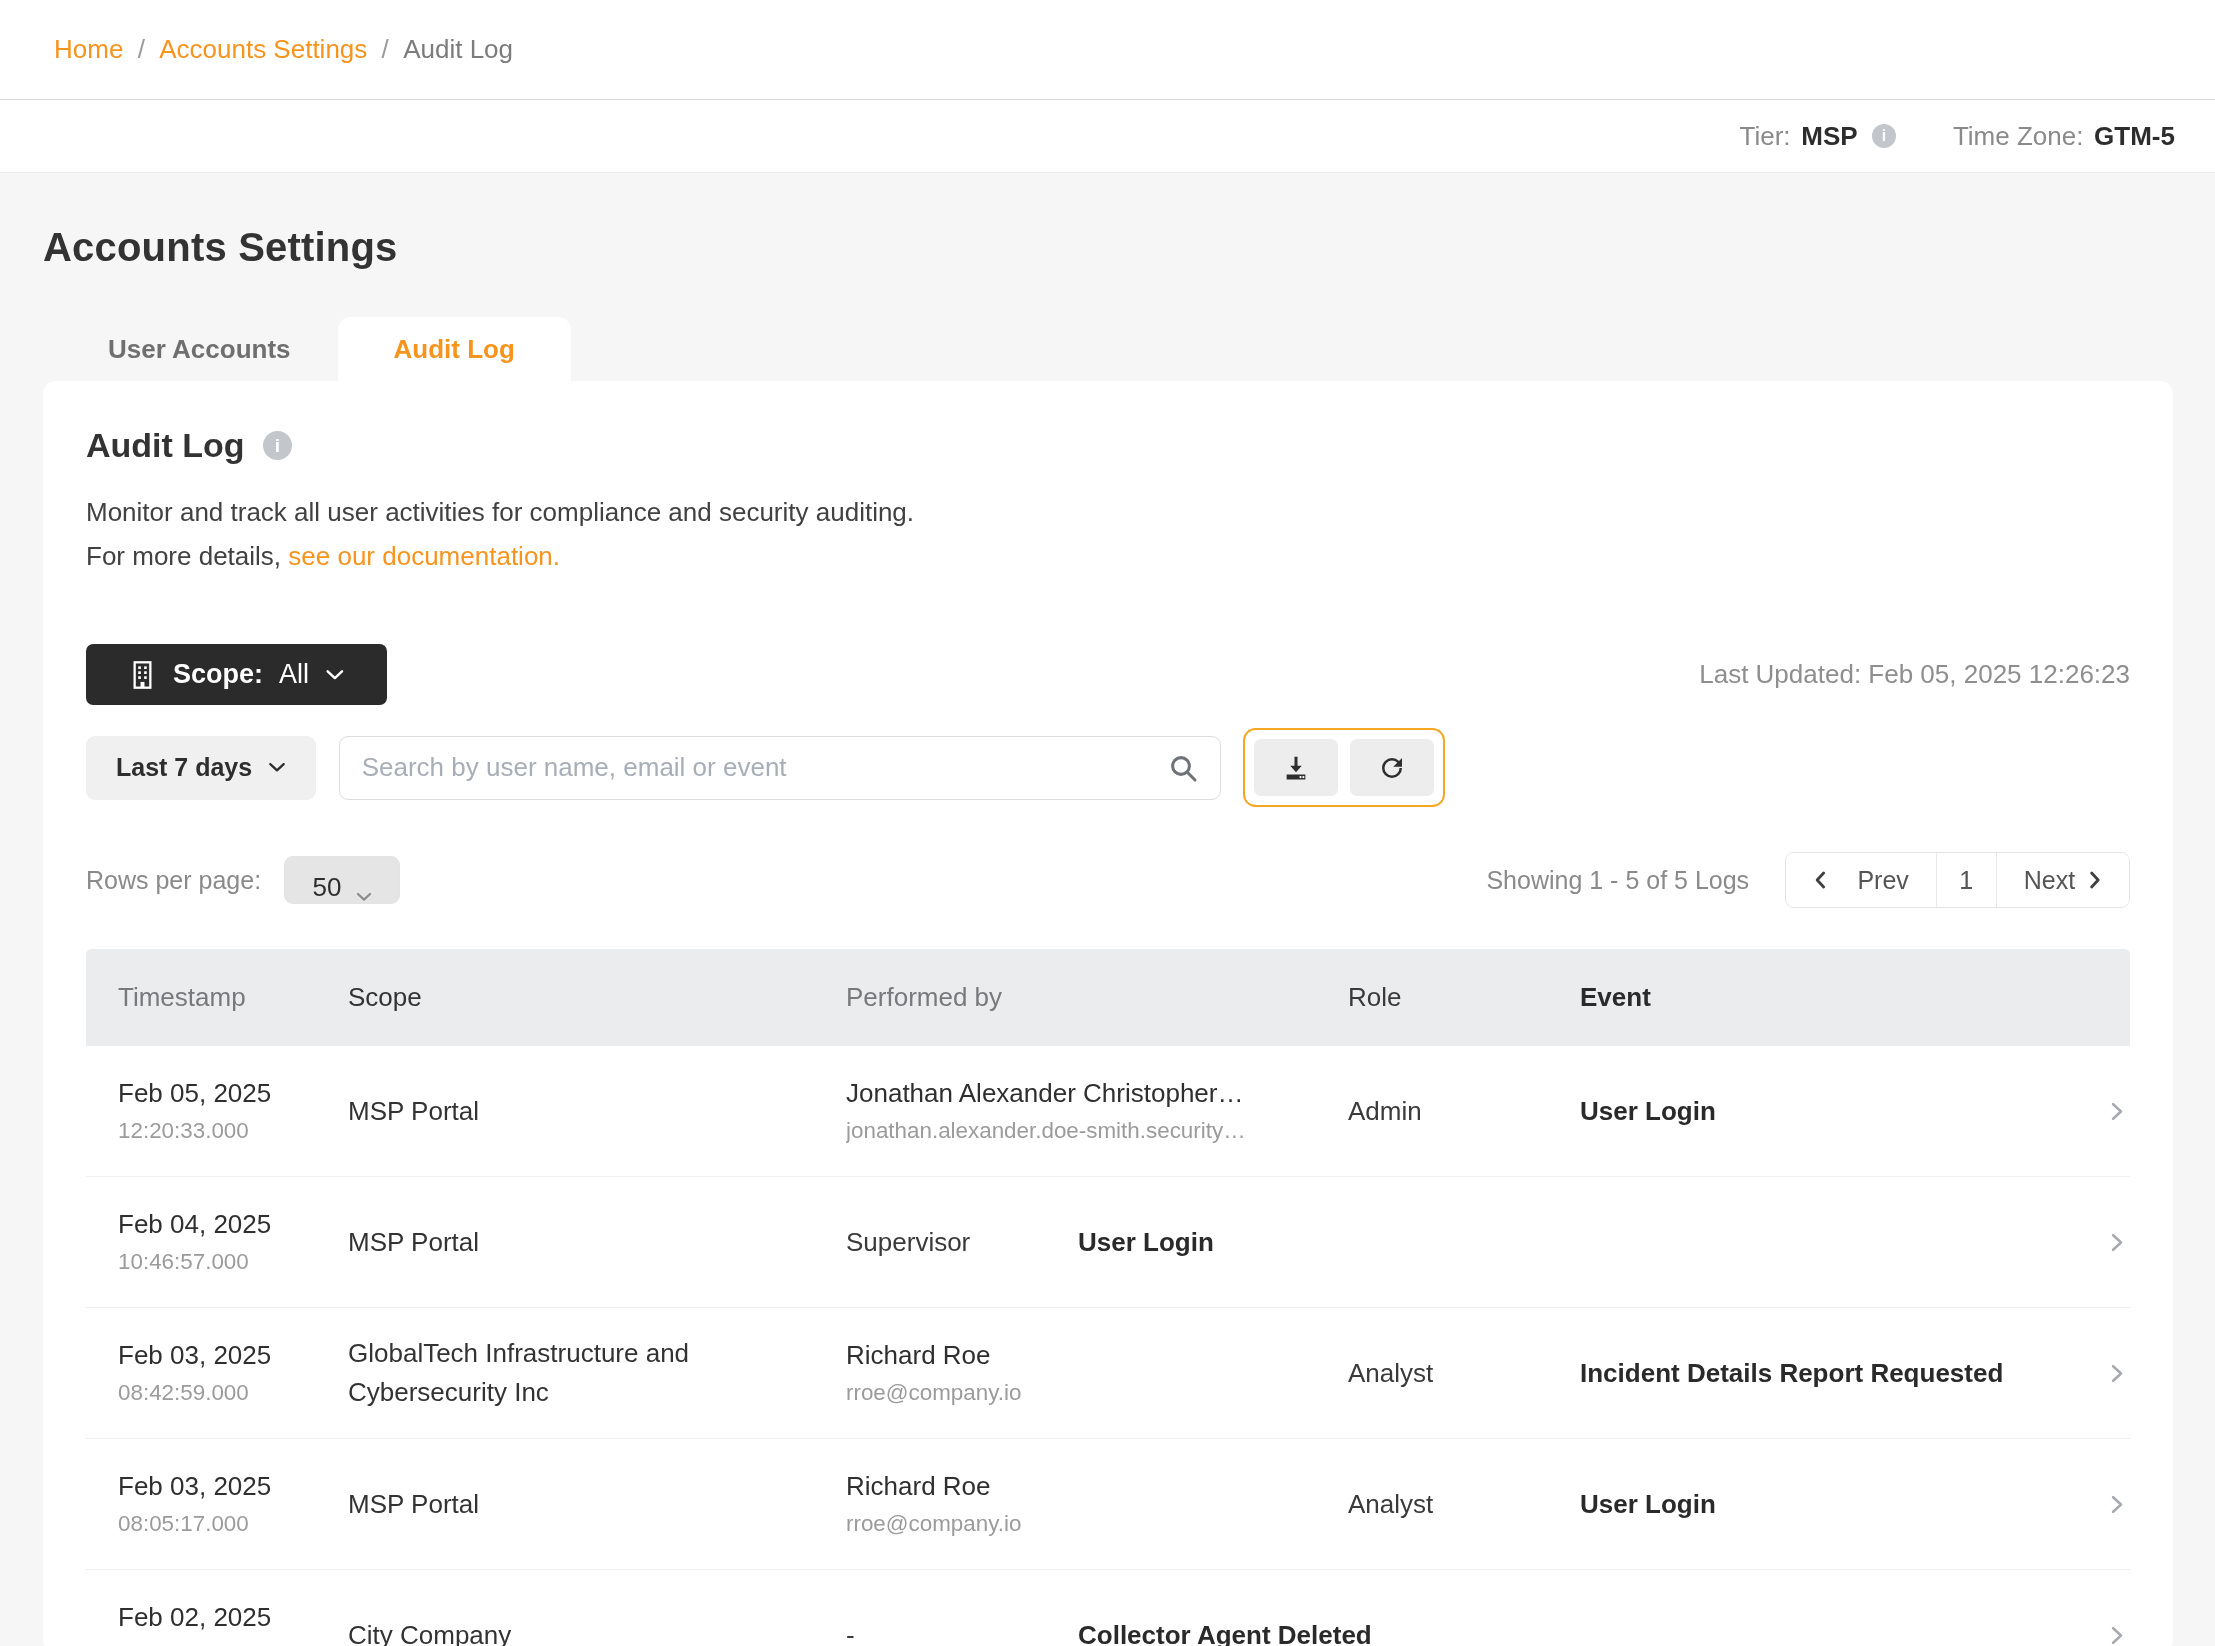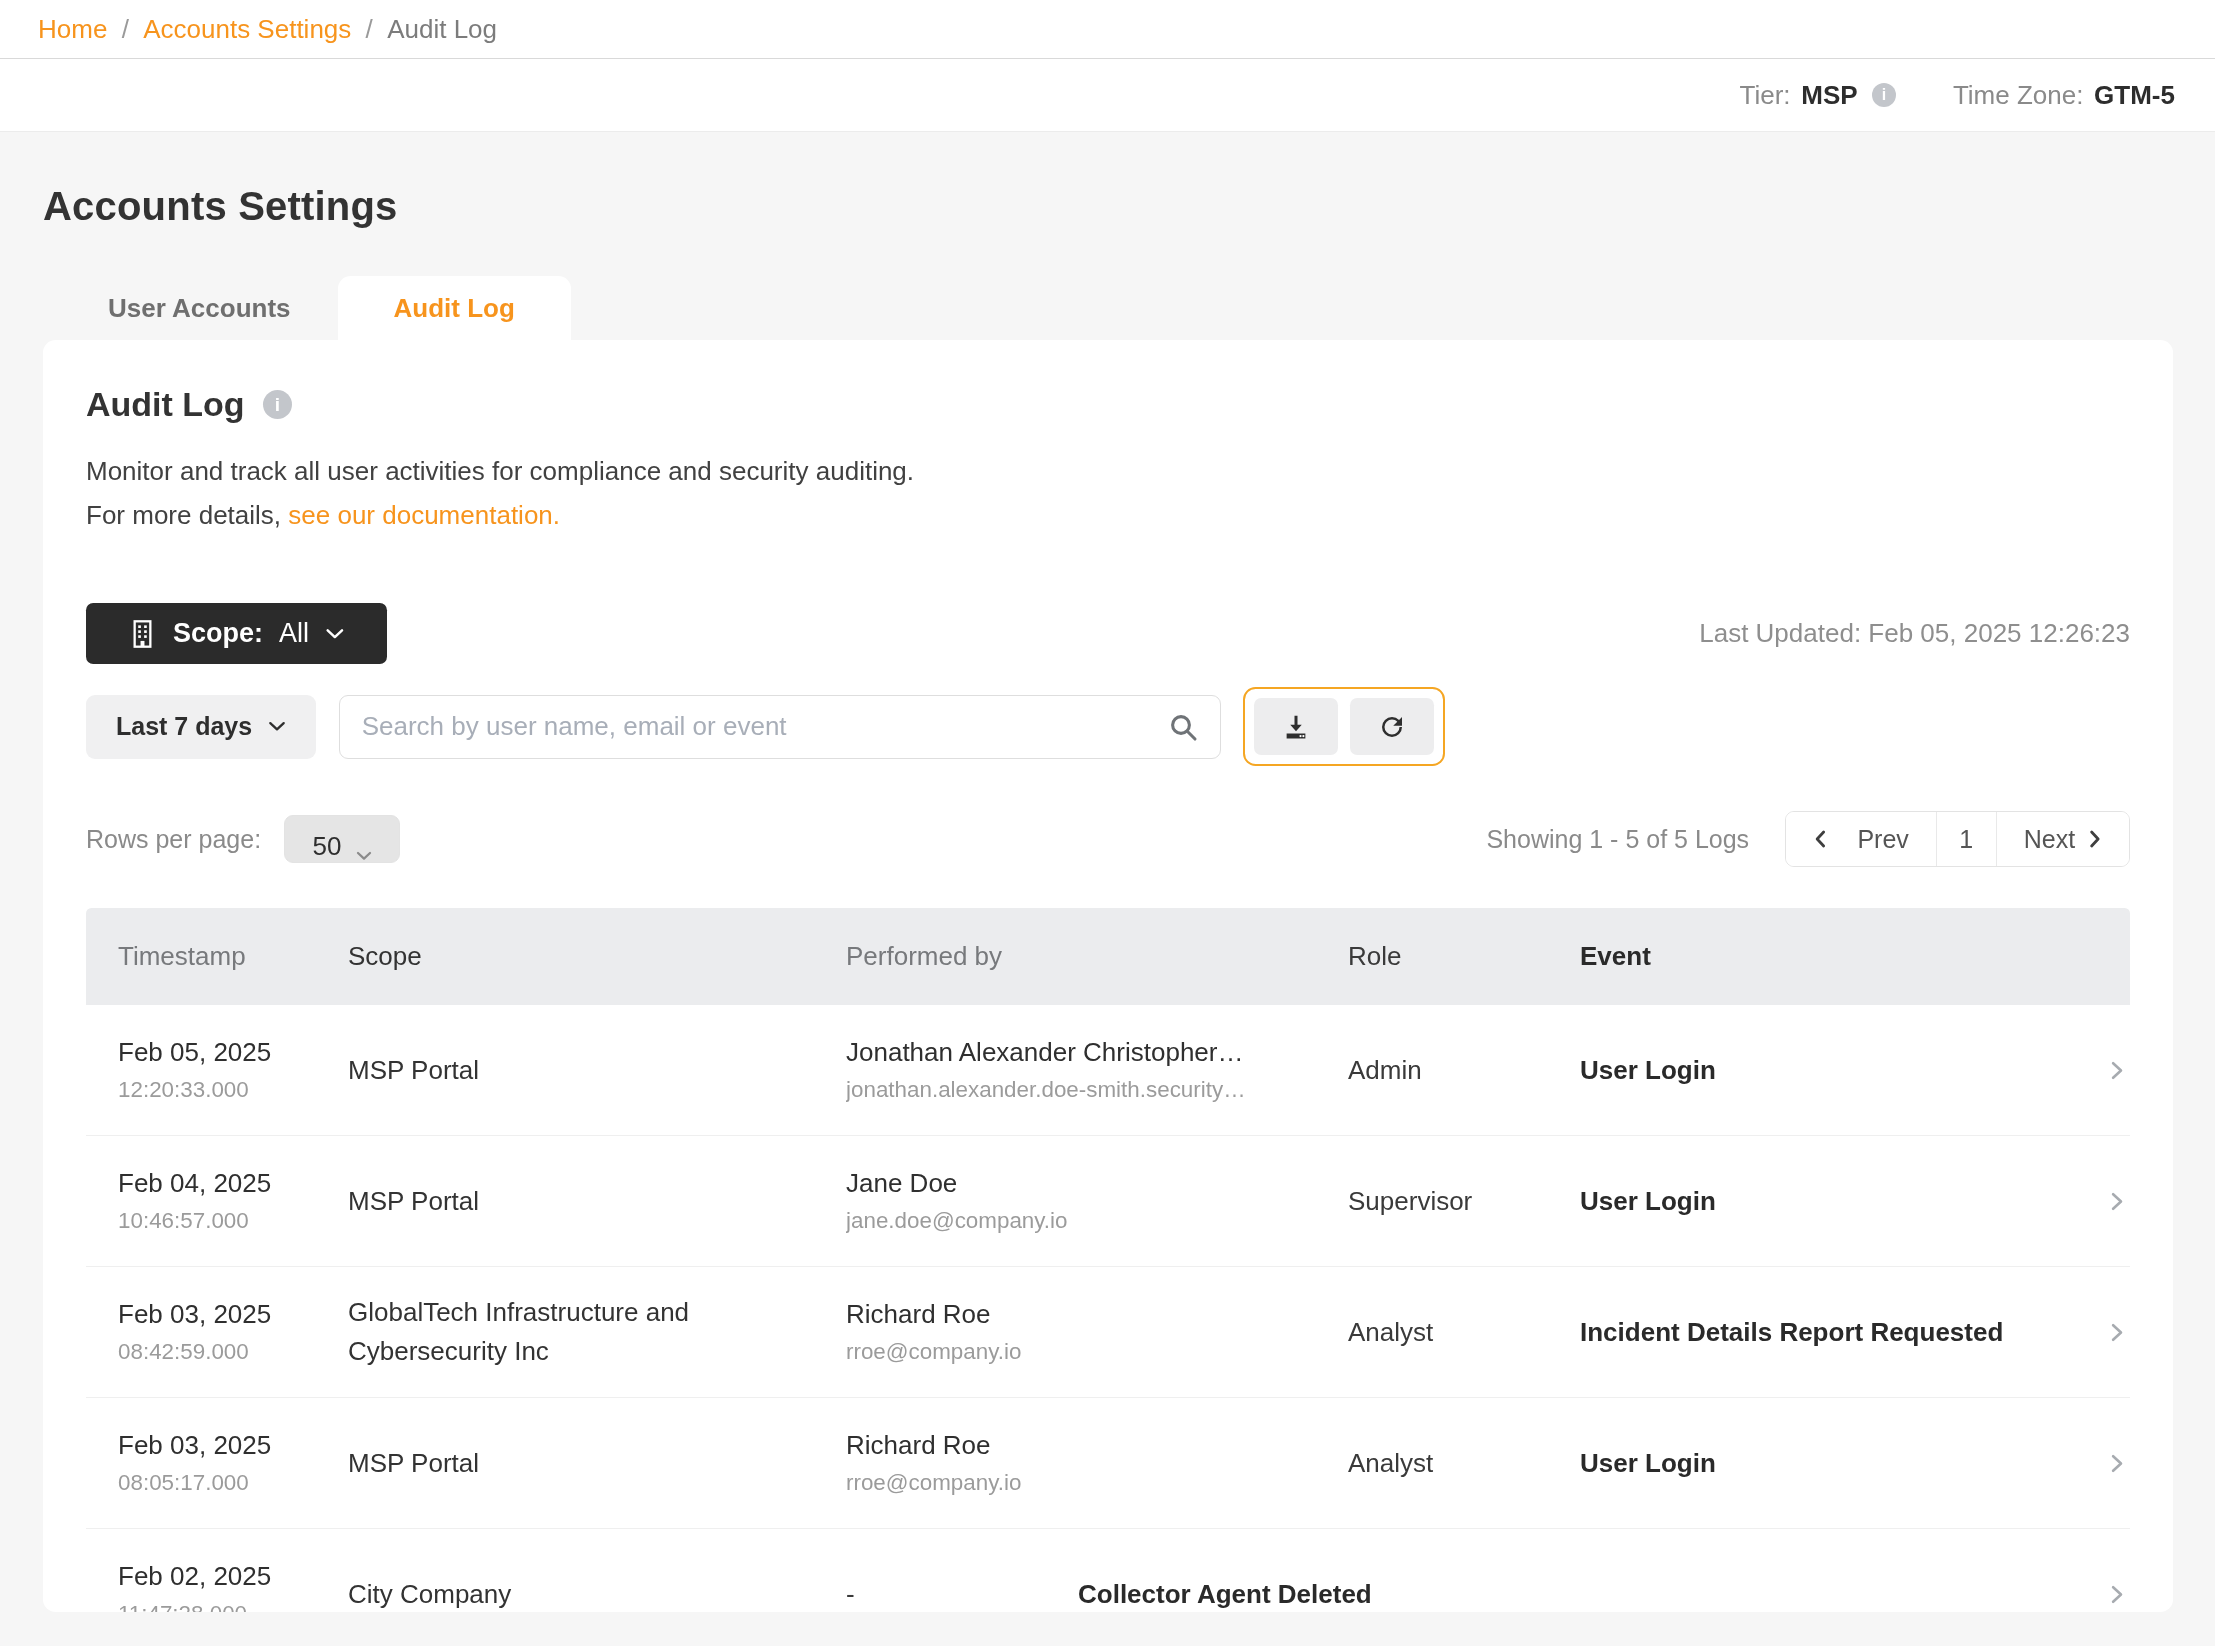--- a/index.html
+++ b/index.html
@@ -5,22 +5,22 @@
   * { box-sizing: border-box; margin: 0; padding: 0; }
   html, body { width: 2216px; height: 1646px; overflow: hidden; }
   body {
     font-family: "Liberation Sans", sans-serif;
     background: #f6f6f6;
     color: #333;
   }
 
   
   .topbar {
-    height: 59px; background: #fff; border-bottom: 0.9px solid #d9d9d9;
-    display: flex; align-items: center; padding: 0 38px; font-size: 26px;
+    height: 100px; background: #fff; border-bottom: 0.9px solid #d9d9d9;
+    display: flex; align-items: center; padding: 0 54px; font-size: 26px;
   }
   .crumb-link { color: #f7941d; cursor: pointer; }
   .crumb-sep { color: #9a9a9a; margin: 0 14.3px; }
   .crumb-current { color: #7c7c7c; }
 
   .infobar {
     height: 73px; background: #fff; border-bottom: 0.9px solid #ececec;
     display: flex; align-items: center; justify-content: flex-end;
     padding: 0 41px; font-size: 26px;
   }
@@ -306,24 +306,20 @@
         </span>
           </div>
       </div>
 
       <div class="trow">
         <div class="col-ts">
           <div class="cell-main">Feb 04, 2025</div>
           <div class="cell-sub">10:46:57.000</div>
         </div>
         <div class="col-scope">MSP Portal</div>
-        <div class="col-by">
-          <div class="cell-main">Jane Doe</div>
-          <div class="cell-sub">jane.doe@company.io</div>
-        </div>
         <div class="col-role">Supervisor</div>
         <div class="col-event">User Login</div>
         <div class="col-chev">
             <span style="display:inline-flex;">
           <svg width="27" height="27" viewBox="0 0 24 24" fill="none">
                 <path d="M9 5.5l7 6.5-7 6.5" stroke="#a7abb0" stroke-width="2.3" stroke-linecap="round" stroke-linejoin="round"></path>
               </svg>
         </span>
           </div>
       </div>

